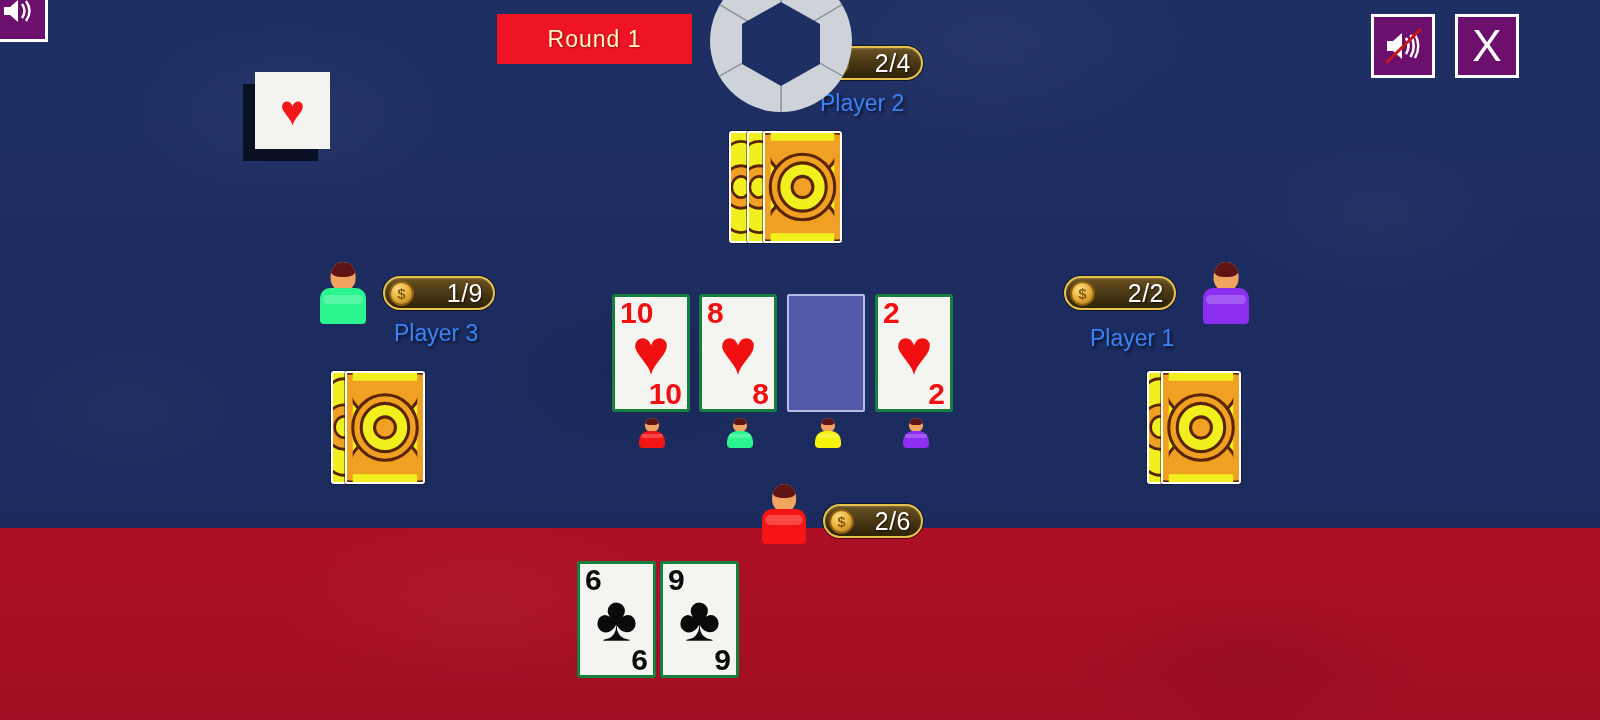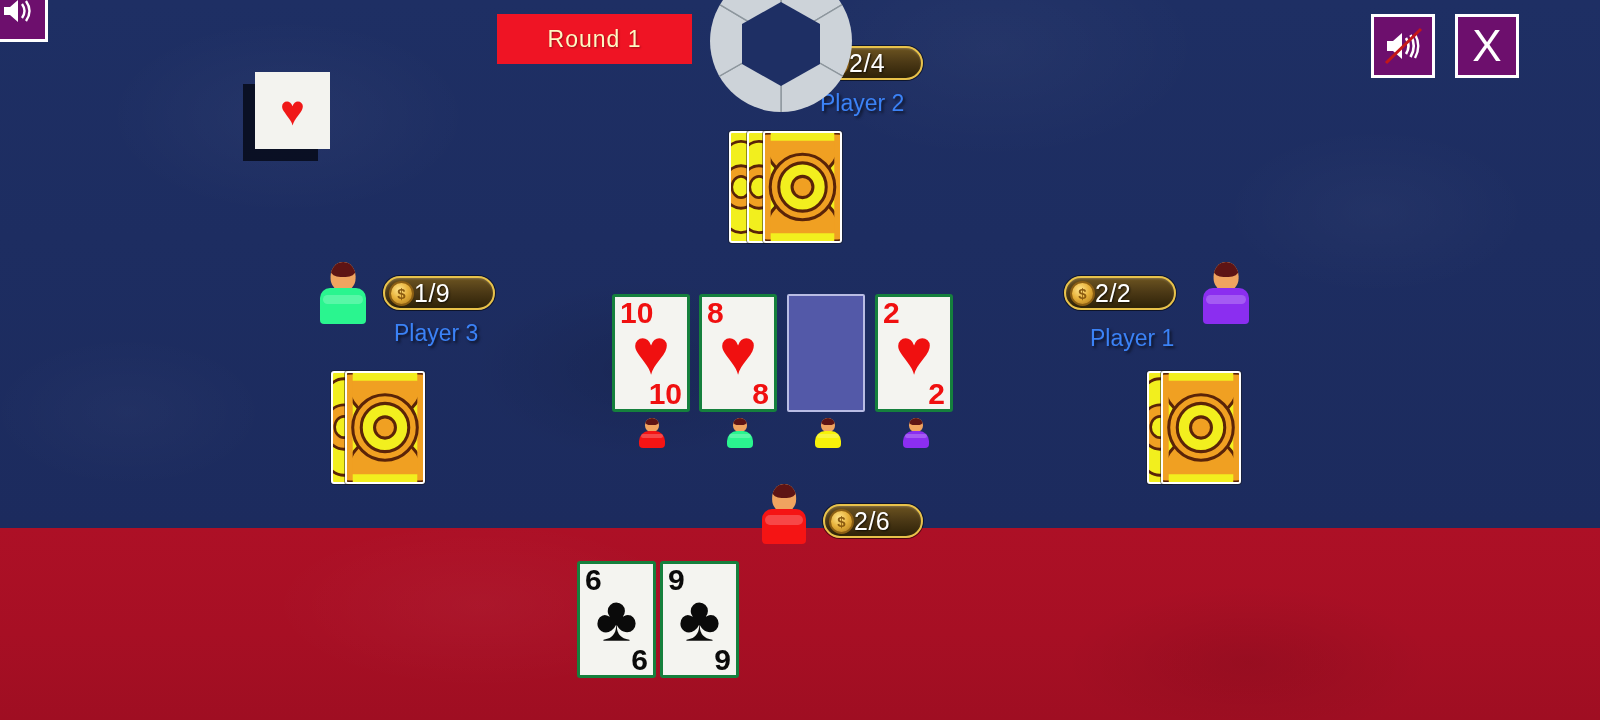--- a/index.html
+++ b/index.html
@@ -120,22 +120,22 @@
     display:flex;align-items:center;box-sizing:border-box;padding-left:4px;
   }
   .badge .coin{
     width:25px;height:25px;border-radius:50%;flex:0 0 auto;
     background:radial-gradient(circle at 38% 32%,#ffe489 0%,#e7b13a 48%,#a9741a 100%);
     border:2px solid #8c5f13;box-sizing:border-box;
     display:flex;align-items:center;justify-content:center;
     color:#8a5a10;font-size:15px;font-weight:bold;line-height:1;
   }
   .badge .bval{
-    flex:1 1 auto;text-align:left;color:#ffffff;font-size:25px;
-    text-shadow:1px 1px 2px rgba(0,0,0,.7);padding-right:20px;letter-spacing:.5px;
+    flex:1 1 auto;text-align:right;color:#ffffff;font-size:25px;
+    text-shadow:1px 1px 2px rgba(0,0,0,.7);padding-right:10px;letter-spacing:.5px;
   }
 
   
   .pname{
     position:absolute;color:#3b82f6;font-size:23px;white-space:nowrap;
     text-shadow:2px 2px 3px rgba(0,0,0,.6);
   }
 
   
   .shutter{position:absolute;left:708px;top:-32px;width:146px;height:146px;pointer-events:none;}

